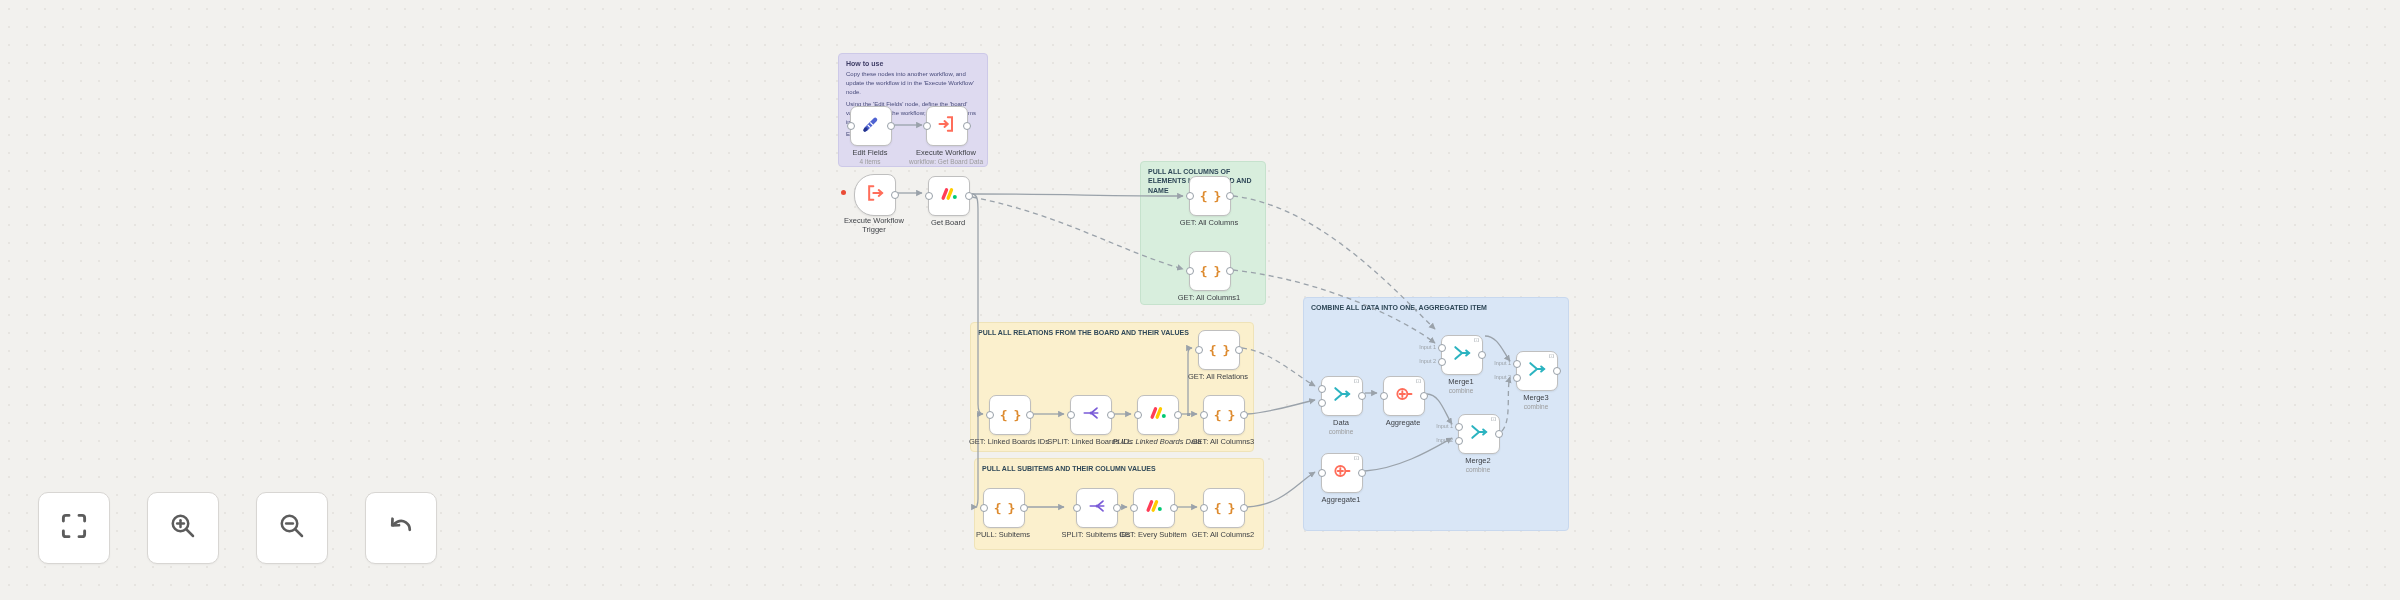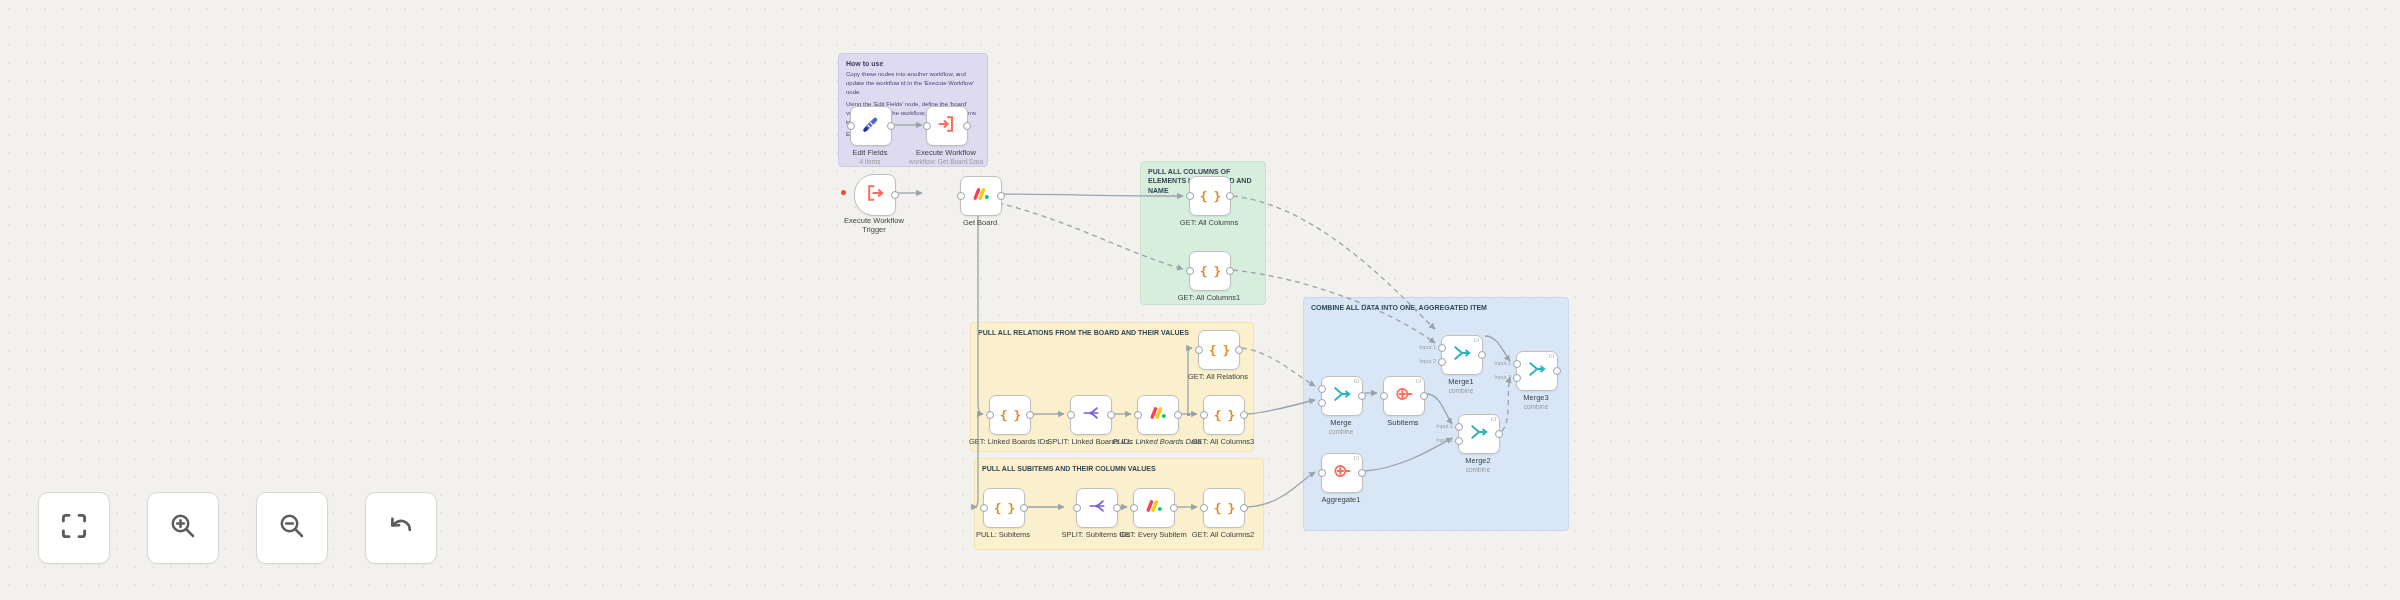--- a/index.html
+++ b/index.html
@@ -161,21 +161,21 @@
           <line x1="10" y1="12" x2="20" y2="12"></line>
           <path d="M16.5 8.5 L20.5 12 L16.5 15.5"></path>
             </g>
           </svg></span>
       <span class="p r" style="top:16px"></span>
       </div>
     <div class="nl"><span>Execute Workflow</span><br>
       <span>Trigger</span></div>
   </div>
 
-  <div class="nw" style="left:928px;top:176px;margin-left:32px;">
+  <div class="nw" style="left:928px;top:176px;">
     <div class="nb">
         <span class="p l"></span>
       <span>
         <svg width="20" height="20" viewBox="0 0 24 24">
             <g fill="none" stroke-linecap="round">
           <line x1="5" y1="17" x2="9" y2="7" stroke="#ff3d57" stroke-width="4"></line>
           <line x1="11" y1="17" x2="15" y2="7" stroke="#ffcb00" stroke-width="4"></line>
           <circle cx="19" cy="15.5" r="2.4" fill="#00ca72" stroke="none"></circle>
             </g>
           </svg></span>
@@ -344,40 +344,40 @@
       <span>
         <svg width="20" height="20" viewBox="0 0 24 24">
             <g stroke="#2bb3c0" fill="none" stroke-width="2.4" stroke-linecap="round">
           <path d="M4 5 L12 12 L4 19"></path>
               <line x1="12" y1="12" x2="20" y2="12"></line>
           <path d="M17 9 L20.5 12 L17 15"></path>
             </g>
           </svg></span>
       <span class="p r"></span>
       </div>
-    <div class="nl"><span>Merge</span>
+    <div class="nl"><span>Data</span>
       <span class="nsub">combine</span></div>
   </div>
 
   <div class="nw" style="left:1383px;top:376px;">
     <div class="nb">
       <span class="badge">⊡</span>
       <span class="p l"></span>
       <span>
         <svg width="20" height="20" viewBox="0 0 24 24">
             <g stroke="#ff6d5a" fill="none" stroke-width="2.2" stroke-linecap="round">
           <circle cx="10" cy="12" r="6"></circle>
               <line x1="10" y1="8.5" x2="10" y2="15.5"></line>
           <line x1="6.8" y1="12" x2="13.2" y2="12"></line>
               <line x1="16.5" y1="12" x2="21" y2="12"></line>
             </g>
           </svg></span>
       <span class="p r"></span>
       </div>
-    <div class="nl"><span>Subitems</span></div>
+    <div class="nl"><span>Aggregate</span></div>
   </div>
 
   <div class="nw" style="left:1458px;top:414px;">
     <div class="nb">
       <span class="badge">⊡</span>
       <span class="p l1"></span>
       <span class="p l2"></span>
       <span class="plab t1">Input 1</span>
       <span class="plab t2">Input 2</span>
       <span>

